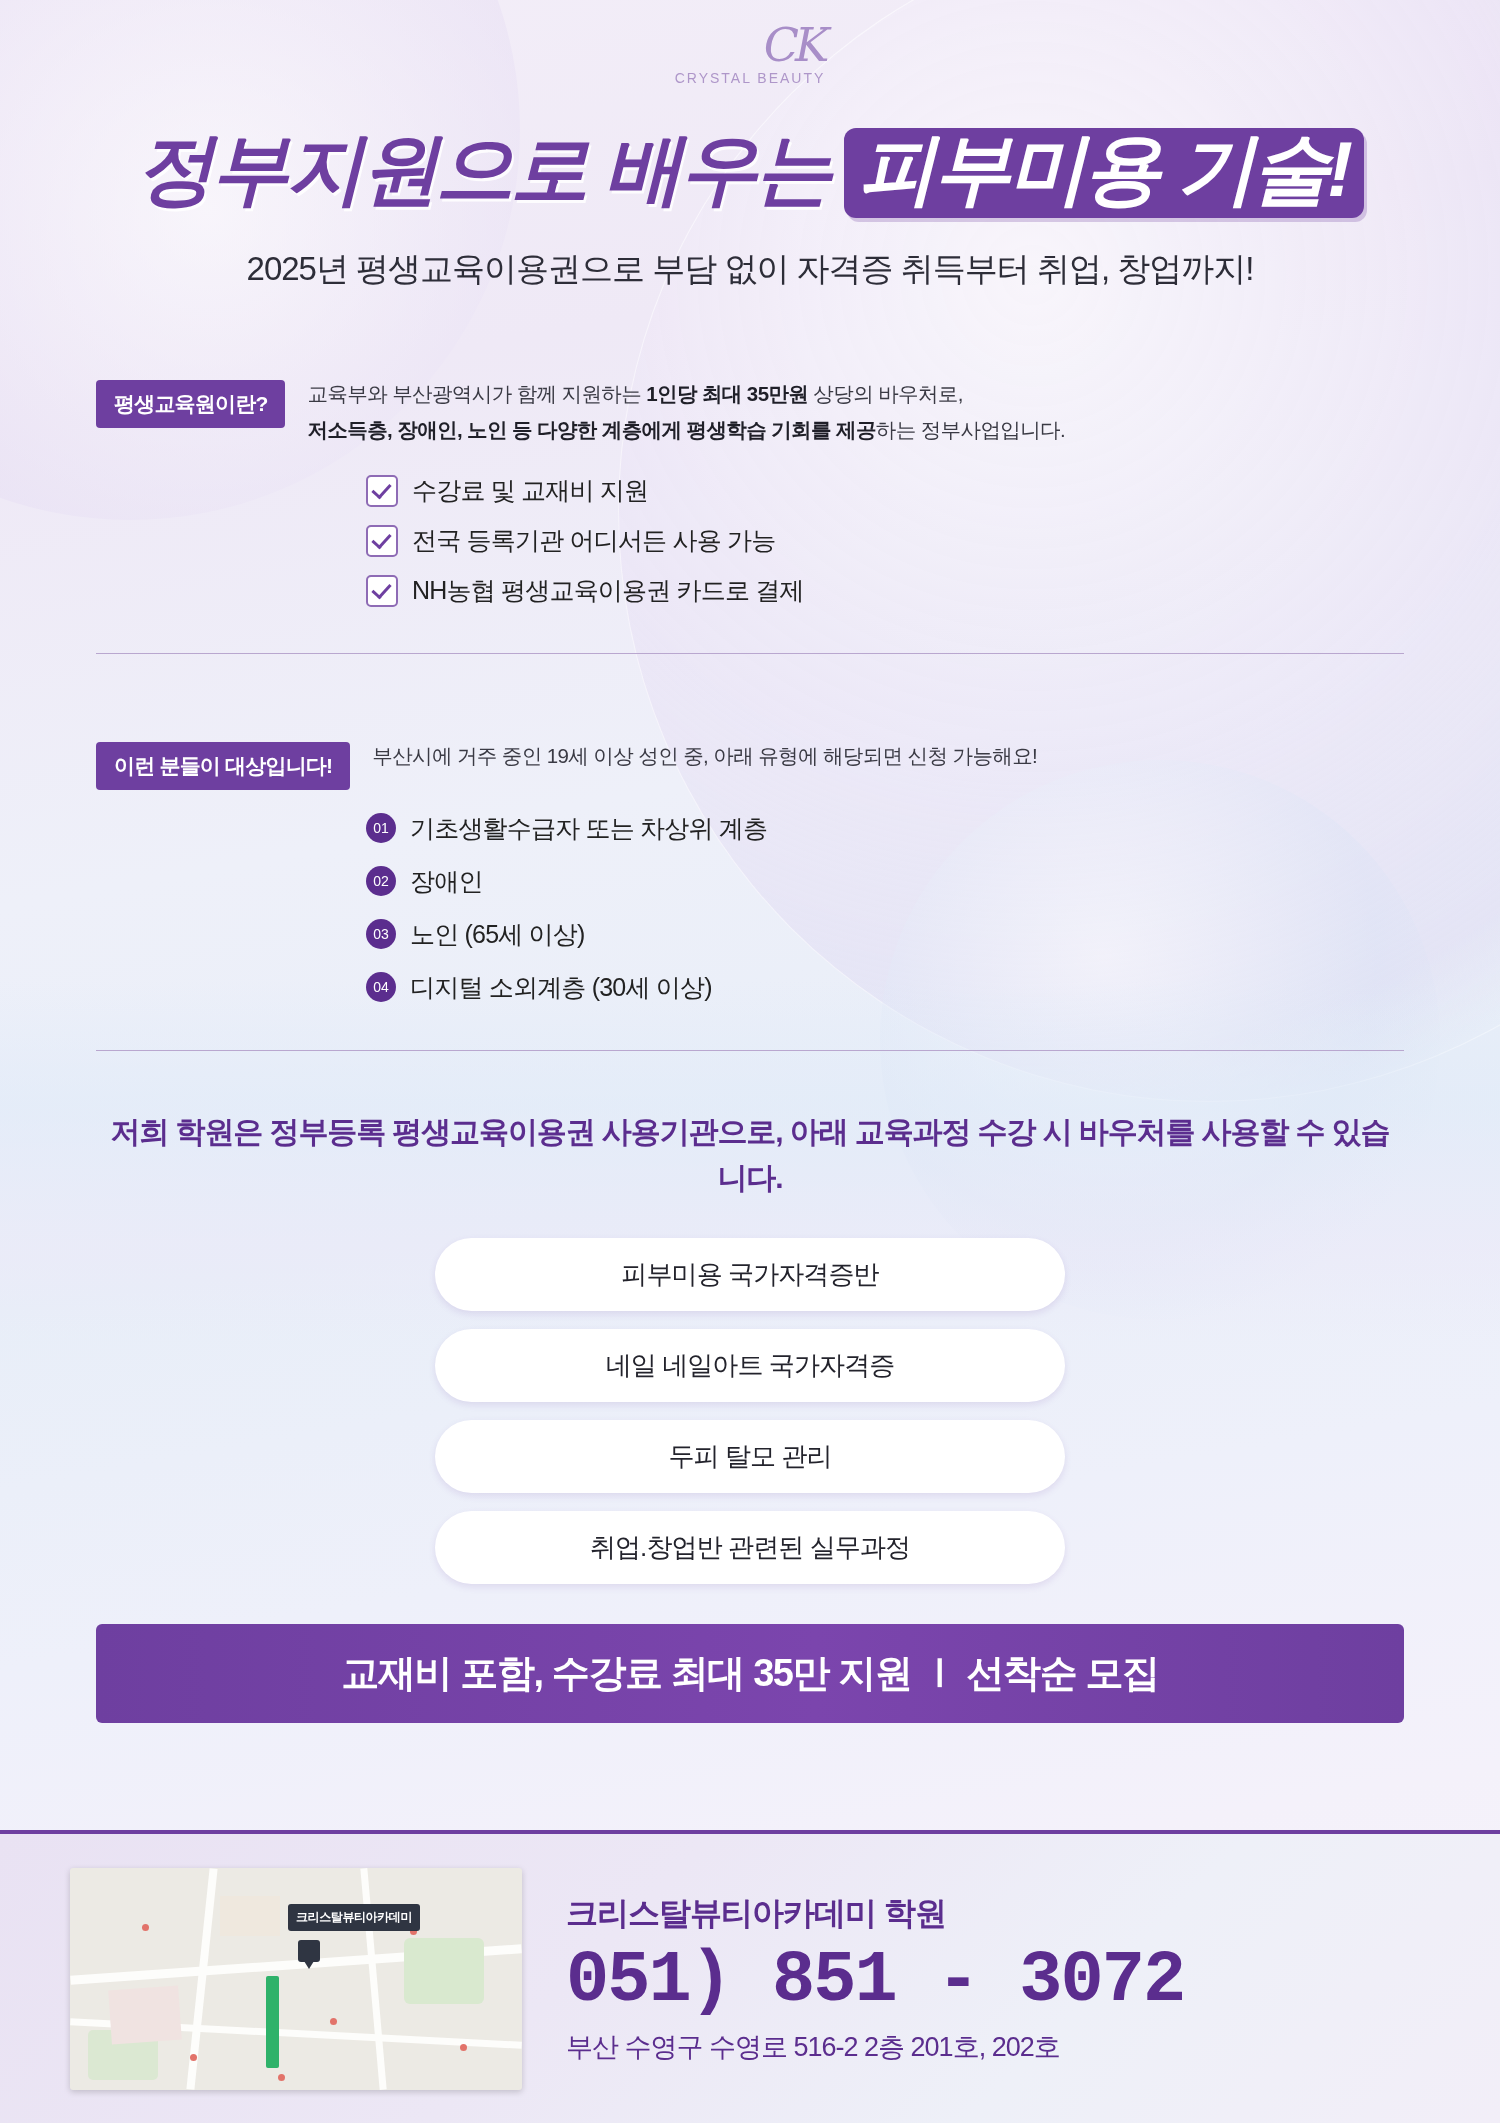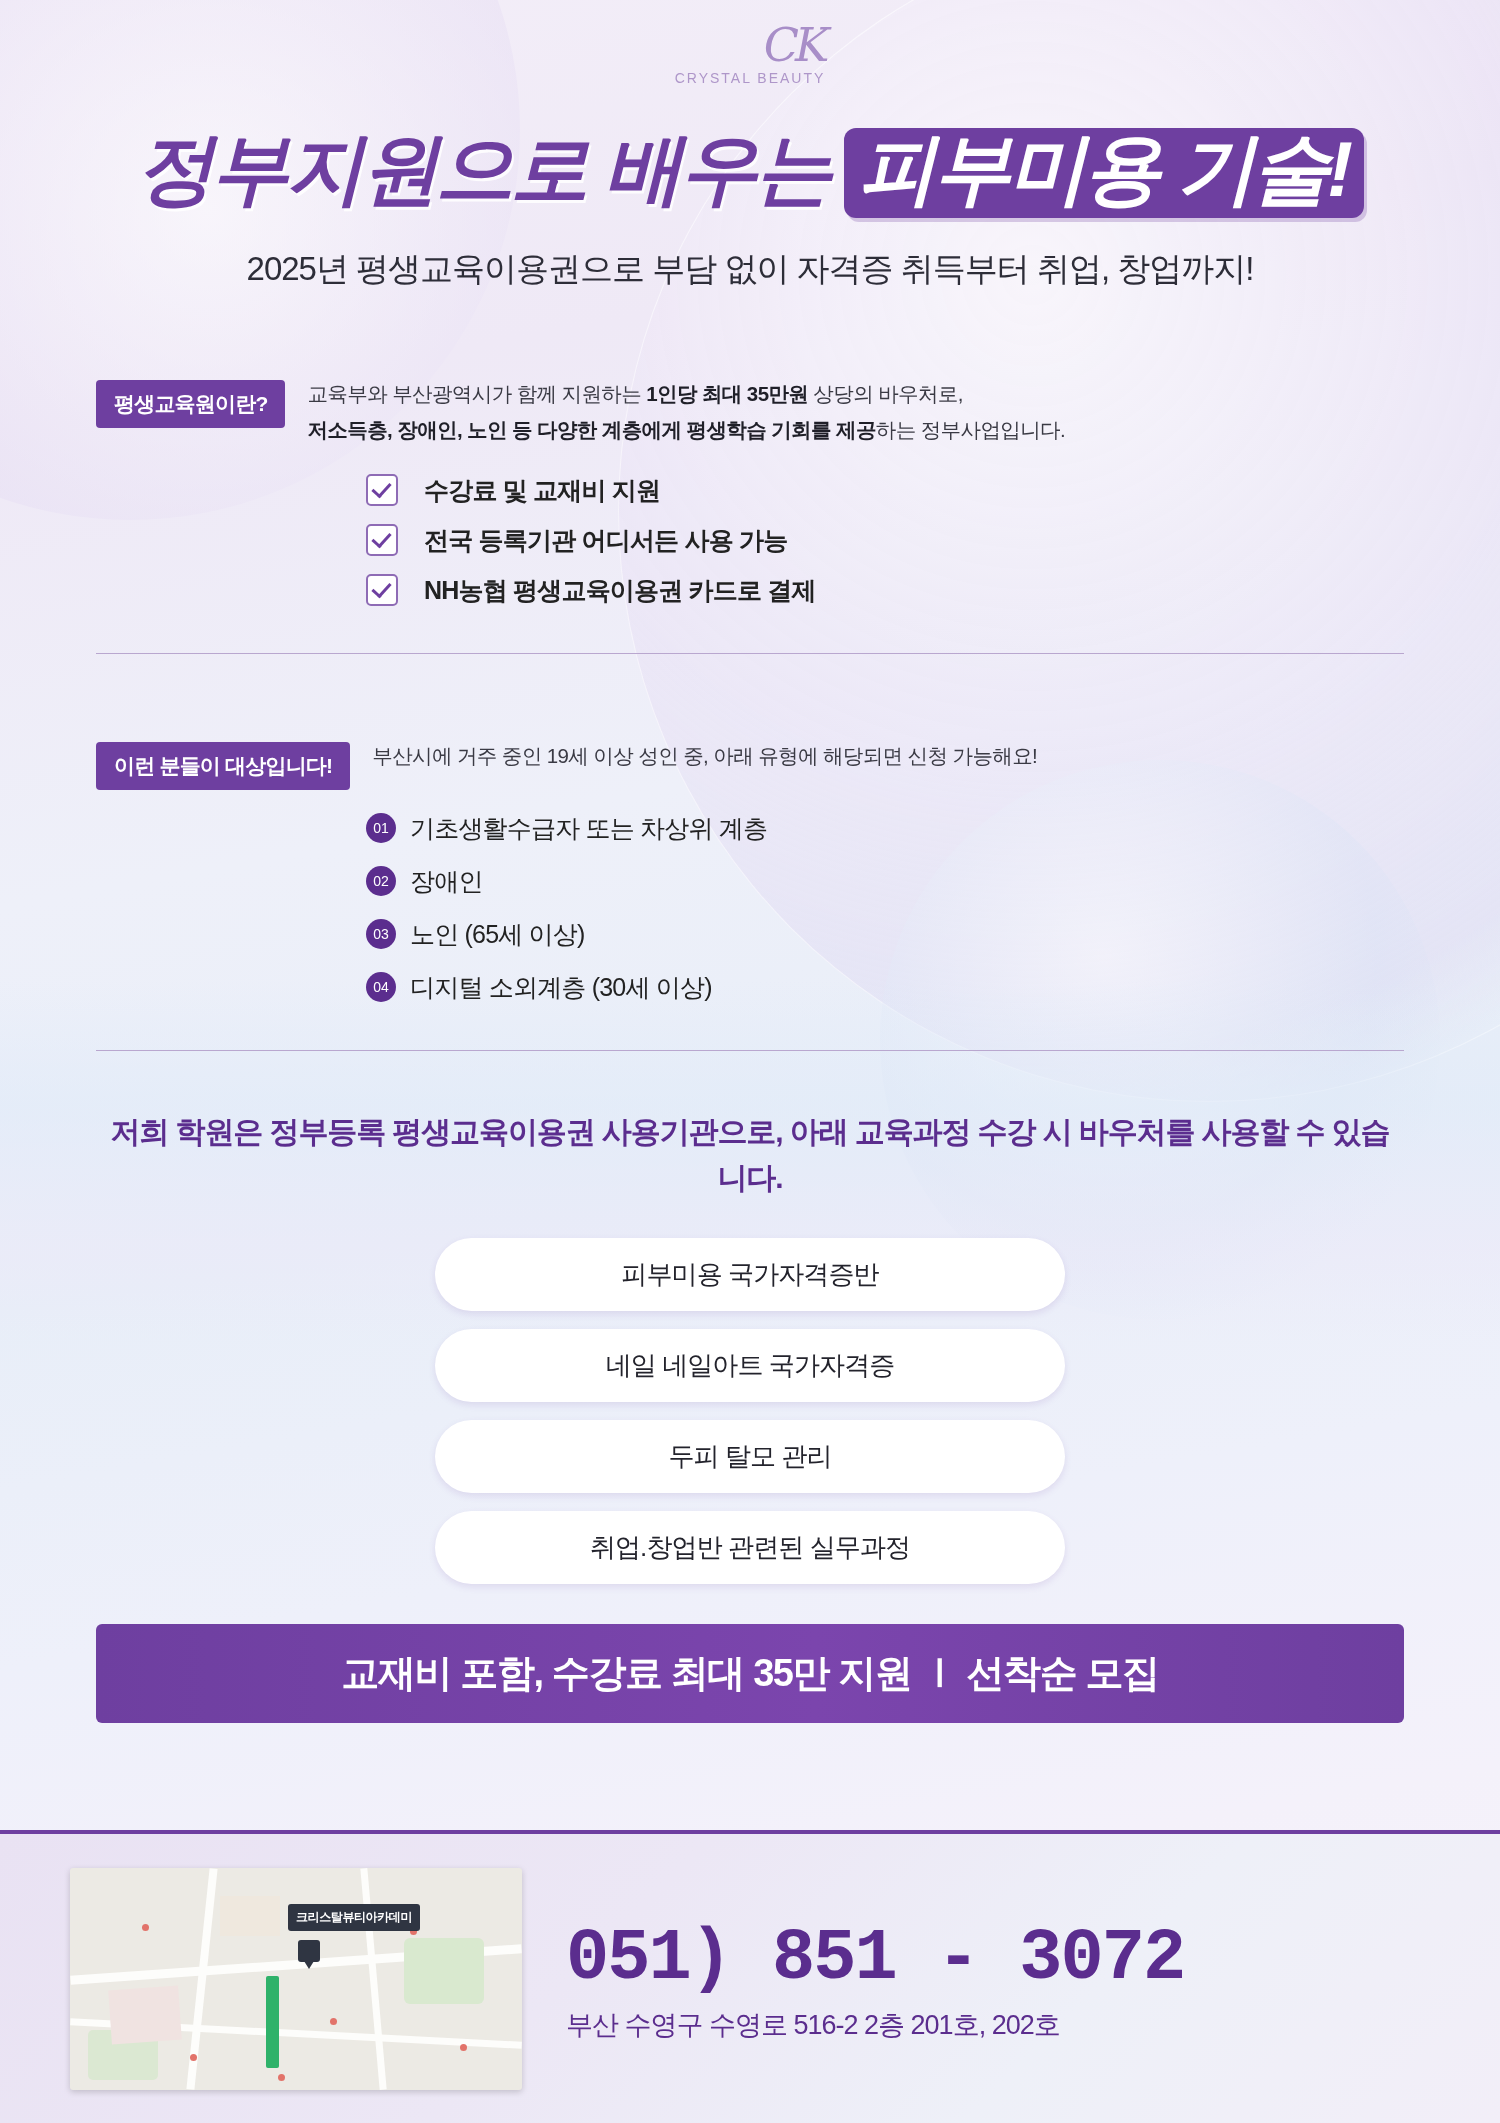--- a/index.html
+++ b/index.html
@@ -139,24 +139,23 @@
     color: #3a3a44;
     line-height: 1.75;
     letter-spacing: -0.6px;
   }
   .sec-desc b { font-weight: bold; color: #1f1f28; }
   .checklist {
     margin: 26px 0 0 270px;
   }
   .check-row {
     display: flex;
-    align-items: center;
-    gap: 26px;
+    align-items: flex-end;
+    gap: 14px;
     margin-bottom: 17px;
-    font-weight: bold;
   }
   .chk {
     width: 28px; height: 28px;
     border: 2px solid #8e6bb5;
     border-radius: 5px;
     background: #fff;
     position: relative;
     flex: 0 0 auto;
   }
   .chk:after {
@@ -455,18 +454,19 @@
         <div class="dot d1"></div>
         <div class="dot d2"></div>
         <div class="dot d3"></div>
         <div class="dot d4"></div>
         <div class="dot d5"></div>
         <div class="dot d6"></div>
         <div class="map-label">크리스탈뷰티아카데미</div>
         <div class="pin"></div>
       </div>
       <div class="finfo">
+        <div class="f-name">크리스탈뷰티아카데미 학원</div>
         <div class="f-phone">051) 851 - 3072</div>
         <div class="f-addr">부산 수영구 수영로 516-2 2층 201호, 202호</div>
       </div>
     </div>
   </div>
 </div>
 
 </body></html>

